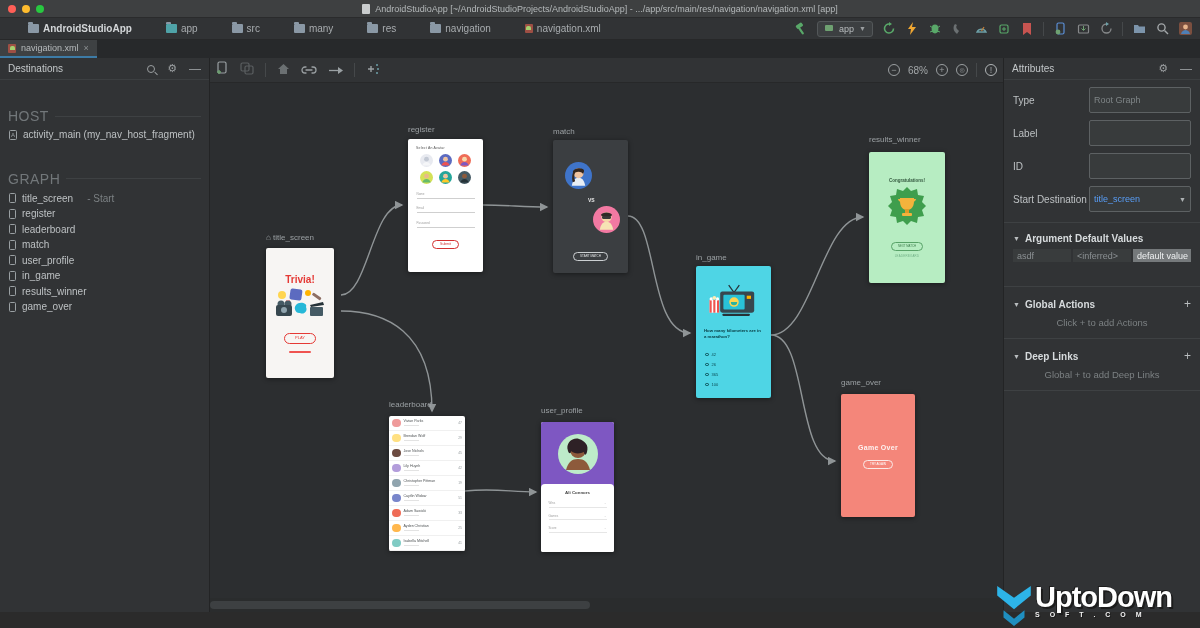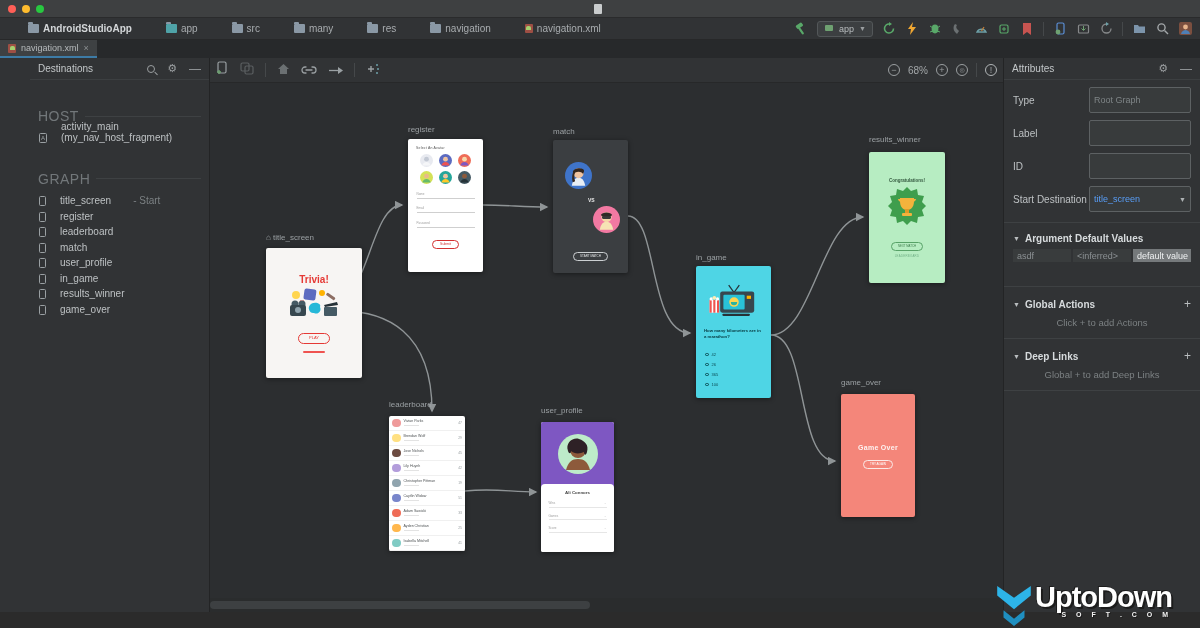--- a/index.html
+++ b/index.html
@@ -28,32 +28,32 @@
   .sep-v { width:1px; height:14px; background:#45484a; }
 
   
   .tabbar { position:absolute; top:40px; left:0; right:0; height:18px; background:#27292b; display:flex; align-items:flex-end; }
   .etab { height:18px; display:flex; align-items:center; gap:5px; background:#3e4143; padding:0 8px; font-size:9px; color:#b6babc; border-bottom:2px solid #3d7ba6; }
   .etab .close { color:#8b8f91; font-size:9px; }
   .android-file-ic { width:8px; height:9px; background:#9e4f44; border-radius:1px; position:relative; }
   .android-file-ic::after { content:""; position:absolute; left:1.5px; top:2px; width:5px; height:4px; border-radius:2px 2px 0 0; background:#a5cf6f; }
 
   
-  .lpanel { position:absolute; top:58px; left:0; width:210px; bottom:16px; background:#313335; border-right:1px solid #232425;padding-left:30px; }
+  .lpanel { position:absolute; top:58px; left:0; width:210px; bottom:16px; background:#313335; border-right:1px solid #232425; }
   .rpanel { position:absolute; top:58px; left:1003px; right:0; bottom:16px; background:#313335; border-left:1px solid #232425; }
   .panel-hdr { height:22px; display:flex; align-items:center; padding:0 8px; font-size:10px; color:#c3c7c9; border-bottom:1px solid #3c3f41; }
   .panel-hdr .tools { margin-left:auto; display:flex; align-items:center; gap:12px; color:#9a9ea0; font-size:11px; }
   .mag { width:8px; height:8px; border:1.3px solid #9a9ea0; border-radius:50%; position:relative; display:inline-block; }
   .mag::after { content:""; position:absolute; width:4px; height:1.3px; background:#9a9ea0; transform:rotate(45deg); left:6px; top:7px; }
   .gear { font-size:11px; color:#9a9ea0; }
   .minim { font-size:12px; color:#9a9ea0; line-height:10px; }
 
   .sec-label { display:flex; align-items:center; gap:6px; color:#72777a; font-size:14px; padding:0 8px; margin-top:28px; letter-spacing:.5px; }
   .sec-label::after { content:""; flex:1; height:1px; background:#3e4143; }
-  .dest-item { display:flex; align-items:flex-end; gap:14px; height:15.5px; padding:0 9px; font-size:10px; color:#bdc1c3; }
+  .dest-item { display:flex; align-items:center; gap:6px; height:15.5px; padding:0 9px; font-size:10px; color:#bdc1c3; }
   .dest-item .suffix { color:#7b8083;margin-left:8px; }
   .frag-ic { flex:0 0 auto; width:7px; height:10px; border:1px solid #9aa0a3; border-radius:1.5px; }
   .host-ic { flex:0 0 auto; width:8px; height:10px; border:1px solid #9aa0a3; border-radius:1.5px; position:relative; }
   .host-ic::after { content:"A"; position:absolute; font-size:6px; color:#9aa0a3; left:1px; top:1px; }
 
   
   .attr-row { display:flex; align-items:center; margin:7px 9px 0 9px; }
   .attr-row .alabel { flex:0 0 76px; font-size:10px; color:#bdc1c3; white-space:nowrap; overflow:hidden; }
   .field { flex:1; height:15px; background:#383b3c; border:1px solid #5d6163; border-radius:2px; font-size:9px; color:#7e8486; display:flex; align-items:center; padding:12px 4px; }
   .field.dropdown { color:#589df6; justify-content:space-between; }
@@ -127,36 +127,37 @@
   .up .chev { color:#b5b5b5; }
 
   
   .bottombar { position:absolute; left:0; right:0; bottom:0; height:16px; background:#3b3d3f; border-top:1px solid #2a2b2c; display:flex; align-items:center; padding-left:4px; }
   .corner-ic { width:8px; height:8px; background:#5a5e60; border-radius:1px; margin-right:14px; }
   .btab { font-size:9.5px; padding:1px 12px; color:#9a9ea0; }
   .btab.active { background:#515558; color:#cdd1d3; border-radius:2px; }
 
   
   .watermark { position:absolute; right:28px; bottom:2px; z-index:60; display:flex; align-items:flex-start; gap:2px; pointer-events:none; }
-  .wm-text { display:flex; flex-direction:column; align-items:flex-end; }
+  .wm-text { display:flex; flex-direction:column; align-items:flex-start; }
   .wm-brand { font-size:29px; font-weight:800; color:#ffffff; letter-spacing:-1px; text-shadow:2px 2px 0 #1c1c1c, -1px -1px 0 #1c1c1c; line-height:.9; }
   .wm-sub { font-size:7px; font-weight:bold; color:#f2f2f2; letter-spacing:4px; text-shadow:1px 1px 0 #1c1c1c; margin-top:1px; }
 </style>
 </head>
 <body>
 
 <div class="win">
 
   <div class="titlebar">
     <div class="lights">
       <div class="light" style="background:#ff5f57"></div>
       <div class="light" style="background:#febc2e"></div>
       <div class="light" style="background:#28c840"></div>
     </div>
     <div class="doc-ic"></div>
+    <div class="title-text">AndroidStudioApp [~/AndroidStudioProjects/AndroidStudioApp] - .../app/src/main/res/navigation/navigation.xml [app]</div>
   </div>
 
   <div class="crumbbar">
     <div class="crumbs">
       <div class="crumb project">
           <span class="fold"></span>
           <span>AndroidStudioApp</span>
         </div>
       <div class="crumb">
           <span class="fold mod"></span>
@@ -392,21 +393,21 @@
         <path d="M273,122 C298,122 312,124 337,124" marker-end="url(#ah)"></path>
         <path d="M418,133 C448,133 438,250 480,250" marker-end="url(#ah)"></path>
         <path d="M131,228 C175,228 222,248 222,328" marker-end="url(#ah)"></path>
         <path d="M255,408 C285,405 300,409 326,409" marker-end="url(#ah)"></path>
         <path d="M561,252 C602,252 612,134 653,134" marker-end="url(#ah)"></path>
         <path d="M561,252 C598,252 586,378 625,378" marker-end="url(#ah)"></path>
       </g>
     </svg>
 
     <div class="nlabel" style="left:56px; top:150px">⌂ <span>title_screen</span></div>
-    <div class="node ts" style="left:56px; top:165px; width:96px; height:130px">
+    <div class="node ts" style="left:56px; top:165px; width:68px; height:130px">
       <div class="appname">Trivia!</div>
       <svg width="56" height="34" viewBox="0 0 56 34" style="margin-top:2px">
         <circle cx="10" cy="8" r="4" fill="#ffd54f"></circle>
         <rect x="18" y="2" width="12" height="11" rx="2" fill="#5c6bc0" transform="rotate(8 24 7)"></rect>
         <circle cx="36" cy="6" r="3" fill="#ffb300"></circle>
         <rect x="40" y="8" width="10" height="3" rx="1" fill="#8d6e63" transform="rotate(35 45 9)"></rect>
         <path d="M14 15l2 2 2-2c1-1-1-3-2-1-1-2-3 0-2 1z" fill="#ef5350"></path>
         <circle cx="9" cy="17" r="3.5" fill="#455a64"></circle>
           <circle cx="16" cy="17" r="3.5" fill="#455a64"></circle>
         <rect x="4" y="18" width="16" height="11" rx="2" fill="#37474f"></rect>

